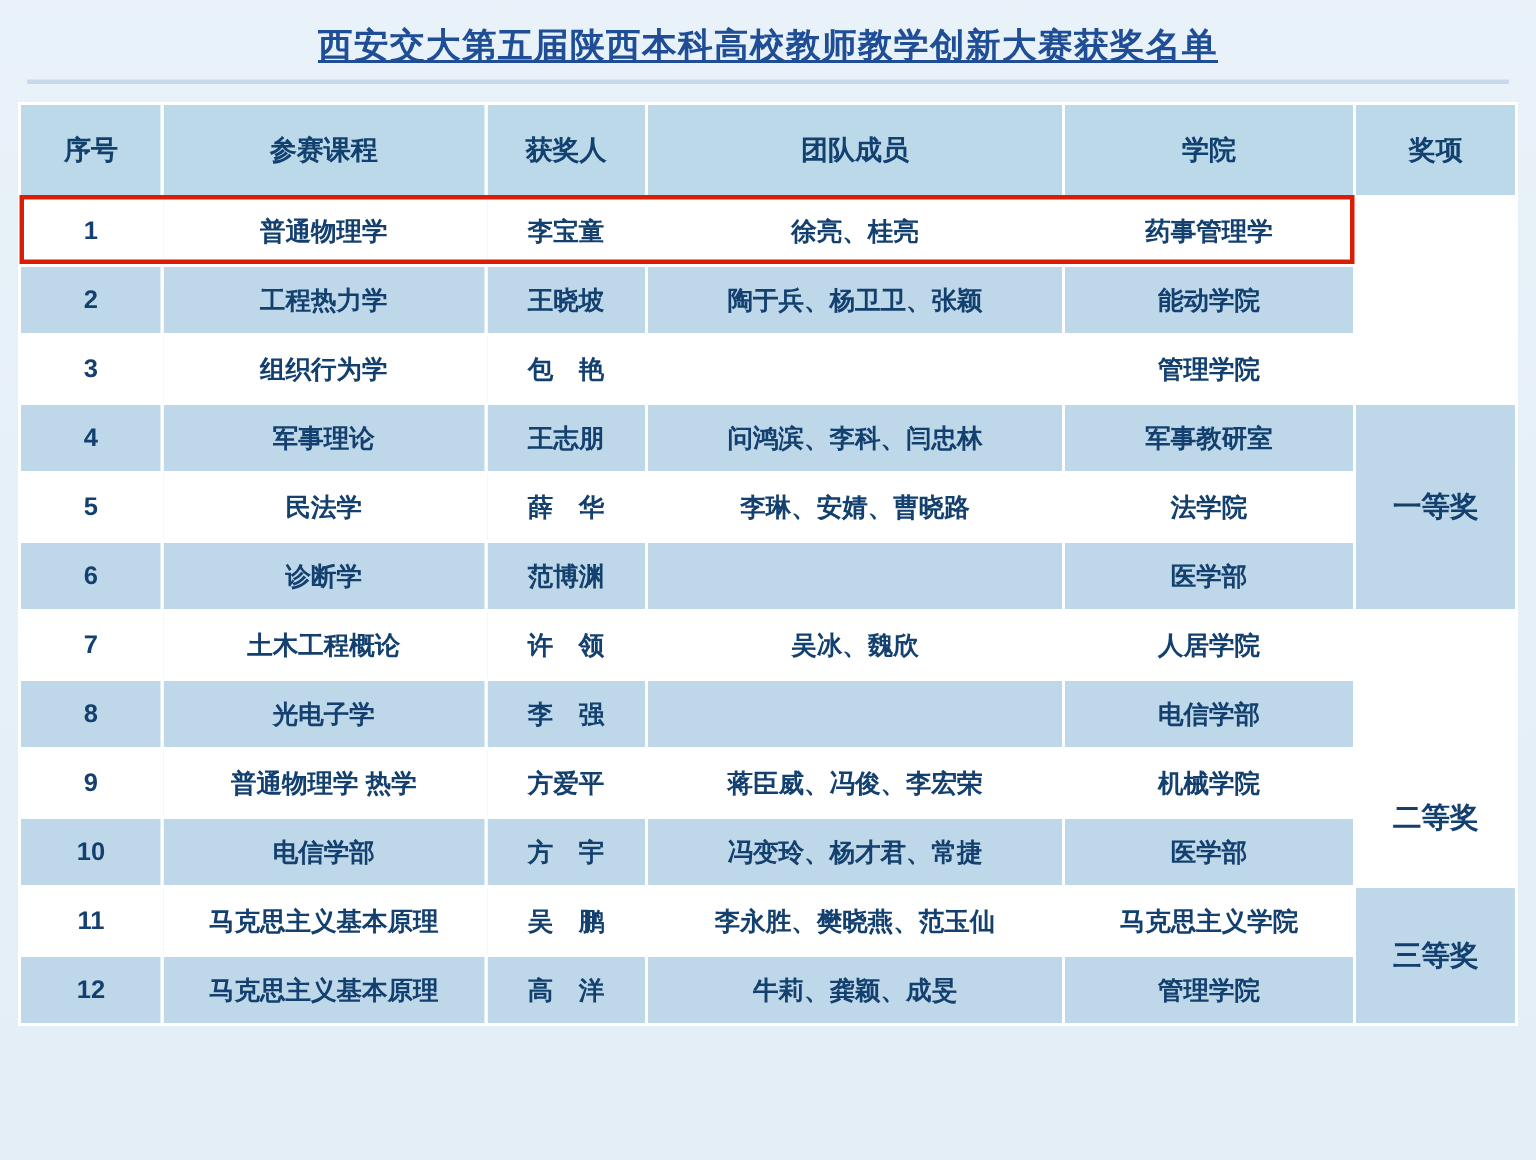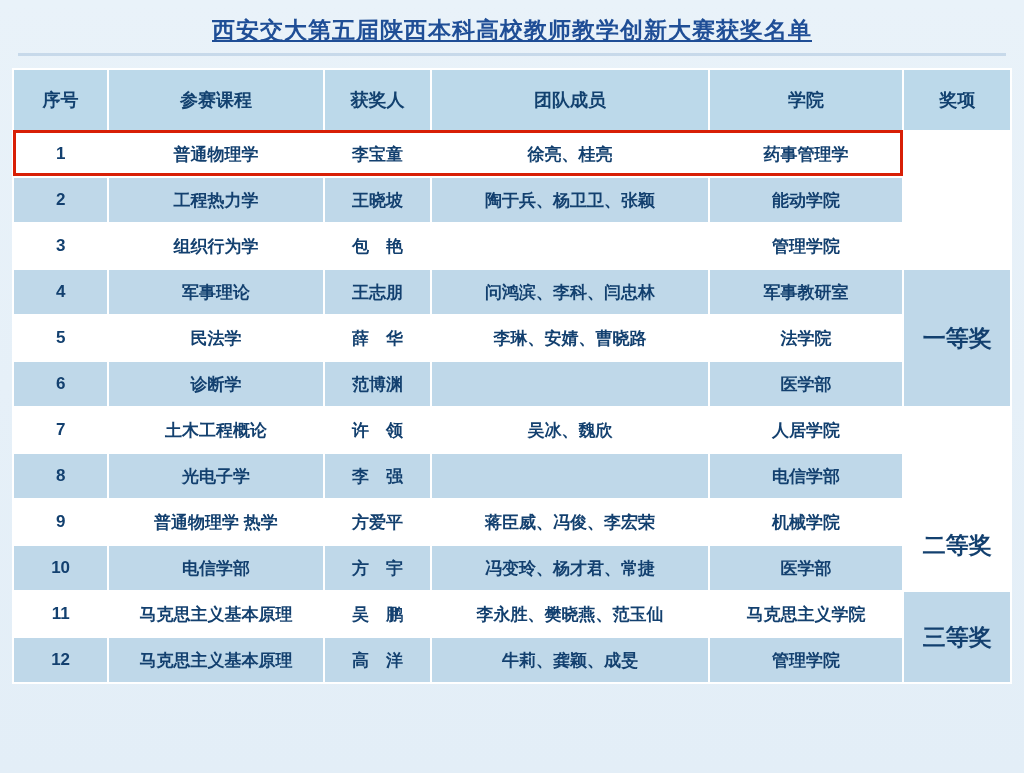--- a/index.html
+++ b/index.html
@@ -69,21 +69,21 @@
     background: #bcd9ea;
     font-size: 18px;
     height: 62px;
     color: #12416f;
   }
   tbody tr.odd td { background: #ffffff; }
   tbody tr.even td { background: #bfd8e9; }
 
   td.award {
     background: #bfd8e9 !important;
-    font-size: 23px;
+    font-size: 19px;
   }
   td.award.blank {
     background: #ffffff !important;
   }
 
   
   tr.highlight td {
     position: relative;
   }
   #hl-box {

